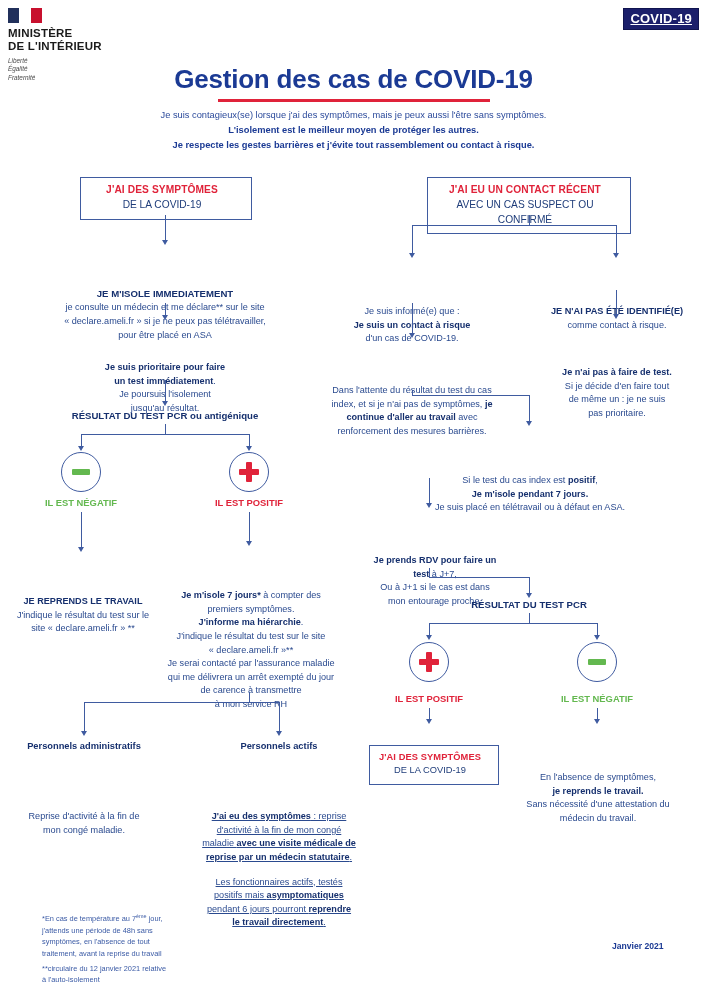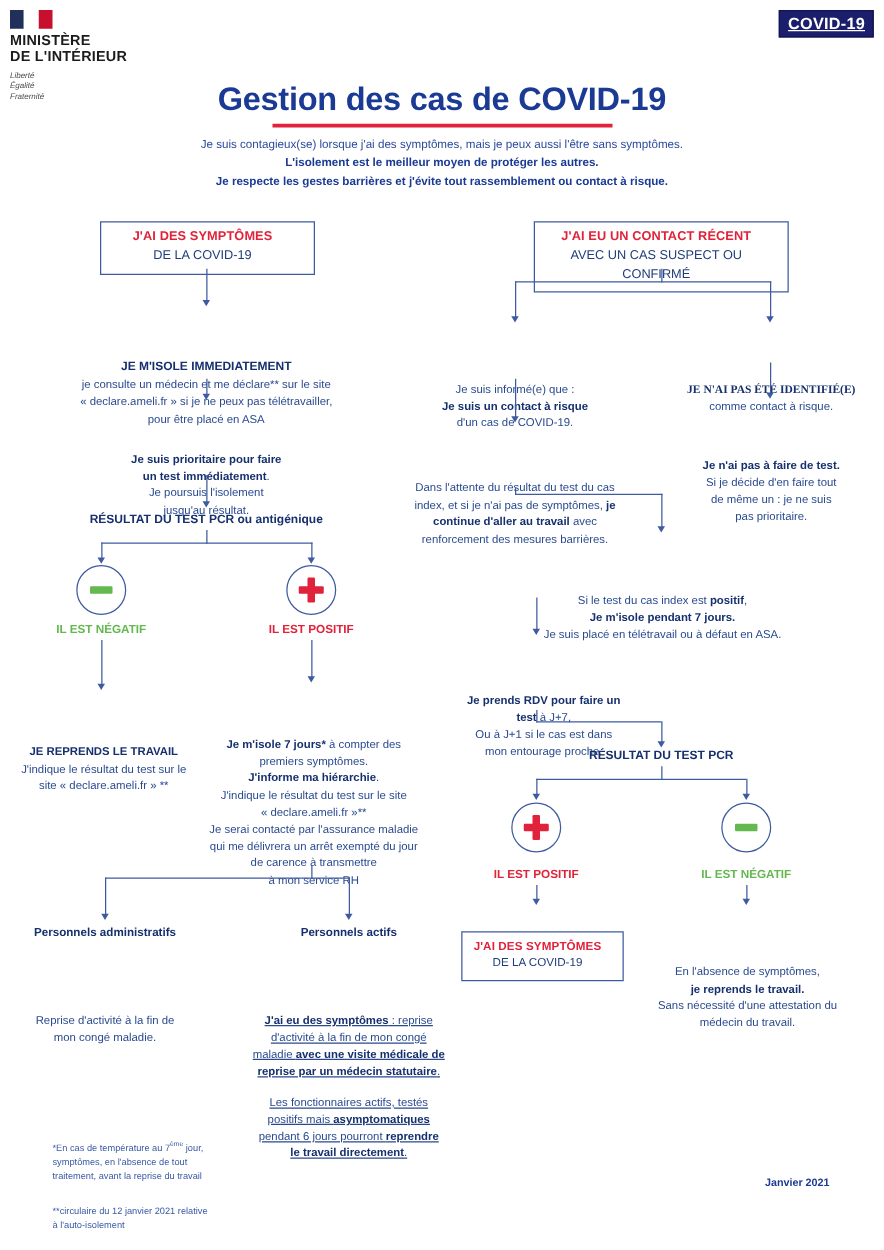--- a/index.html
+++ b/index.html
@@ -280,21 +280,21 @@
   <div class="abs arrow" style="left:426px; top:503px;"></div>
 
   <div class="abs ctr node" style="left:355px; top:510px; width:160px;">
     <div><b>Je prends RDV pour faire un</b></div>
     <div><b>test</b><span> à J+7,</span></div>
     <div>Ou à J+1 si le cas est dans</div>
     <div>mon entourage proche.</div>
   </div>
 
   <div class="abs ctr node" style="left:534px; top:261px; width:166px;">
-    <div class="hd" style="font-size:9.2px;font-family:Liberation Serif, serif;">JE N'AI PAS ÉTÉ IDENTIFIÉ(E)</div>
+    <div class="hd" style="font-size:9.2px;">JE N'AI PAS ÉTÉ IDENTIFIÉ(E)</div>
     <div>comme contact à risque.</div>
   </div>
   <div class="abs vline" style="left:616px; top:290px; height:25px;"></div>
   <div class="abs arrow" style="left:613px; top:314px;"></div>
   <div class="abs ctr node" style="left:537px; top:322px; width:160px;">
     <div><b>Je n'ai pas à faire de test.</b></div>
     <div>Si je décide d'en faire tout</div>
     <div>de même un : je ne suis</div>
     <div>pas prioritaire.</div>
   </div>
@@ -337,20 +337,21 @@
 
   <div class="abs ctr node" style="left:508px; top:727px; width:180px;">
     <div>En l'absence de symptômes,</div>
     <div><b>je reprends le travail.</b></div>
     <div>Sans nécessité d'une attestation du</div>
     <div>médecin du travail.</div>
   </div>
 
   <div class="abs footnote" style="left:42px; top:912px; width:260px;">
     <div><span>*En cas de température au 7</span><sup>ème</sup><span> jour,</span></div>
+    <div>j'attends une période de 48h sans</div>
     <div>symptômes, en l'absence de tout</div>
     <div>traitement, avant la reprise du travail</div>
   </div>
 
   <div class="abs footnote" style="left:42px; top:963px; width:260px;">
     <div>**circulaire du 12 janvier 2021 relative</div>
     <div>à l'auto-isolement</div>
   </div>
 
   <div class="abs" id="date-stamp" style="left:612px; top:941px;">Janvier 2021</div>

